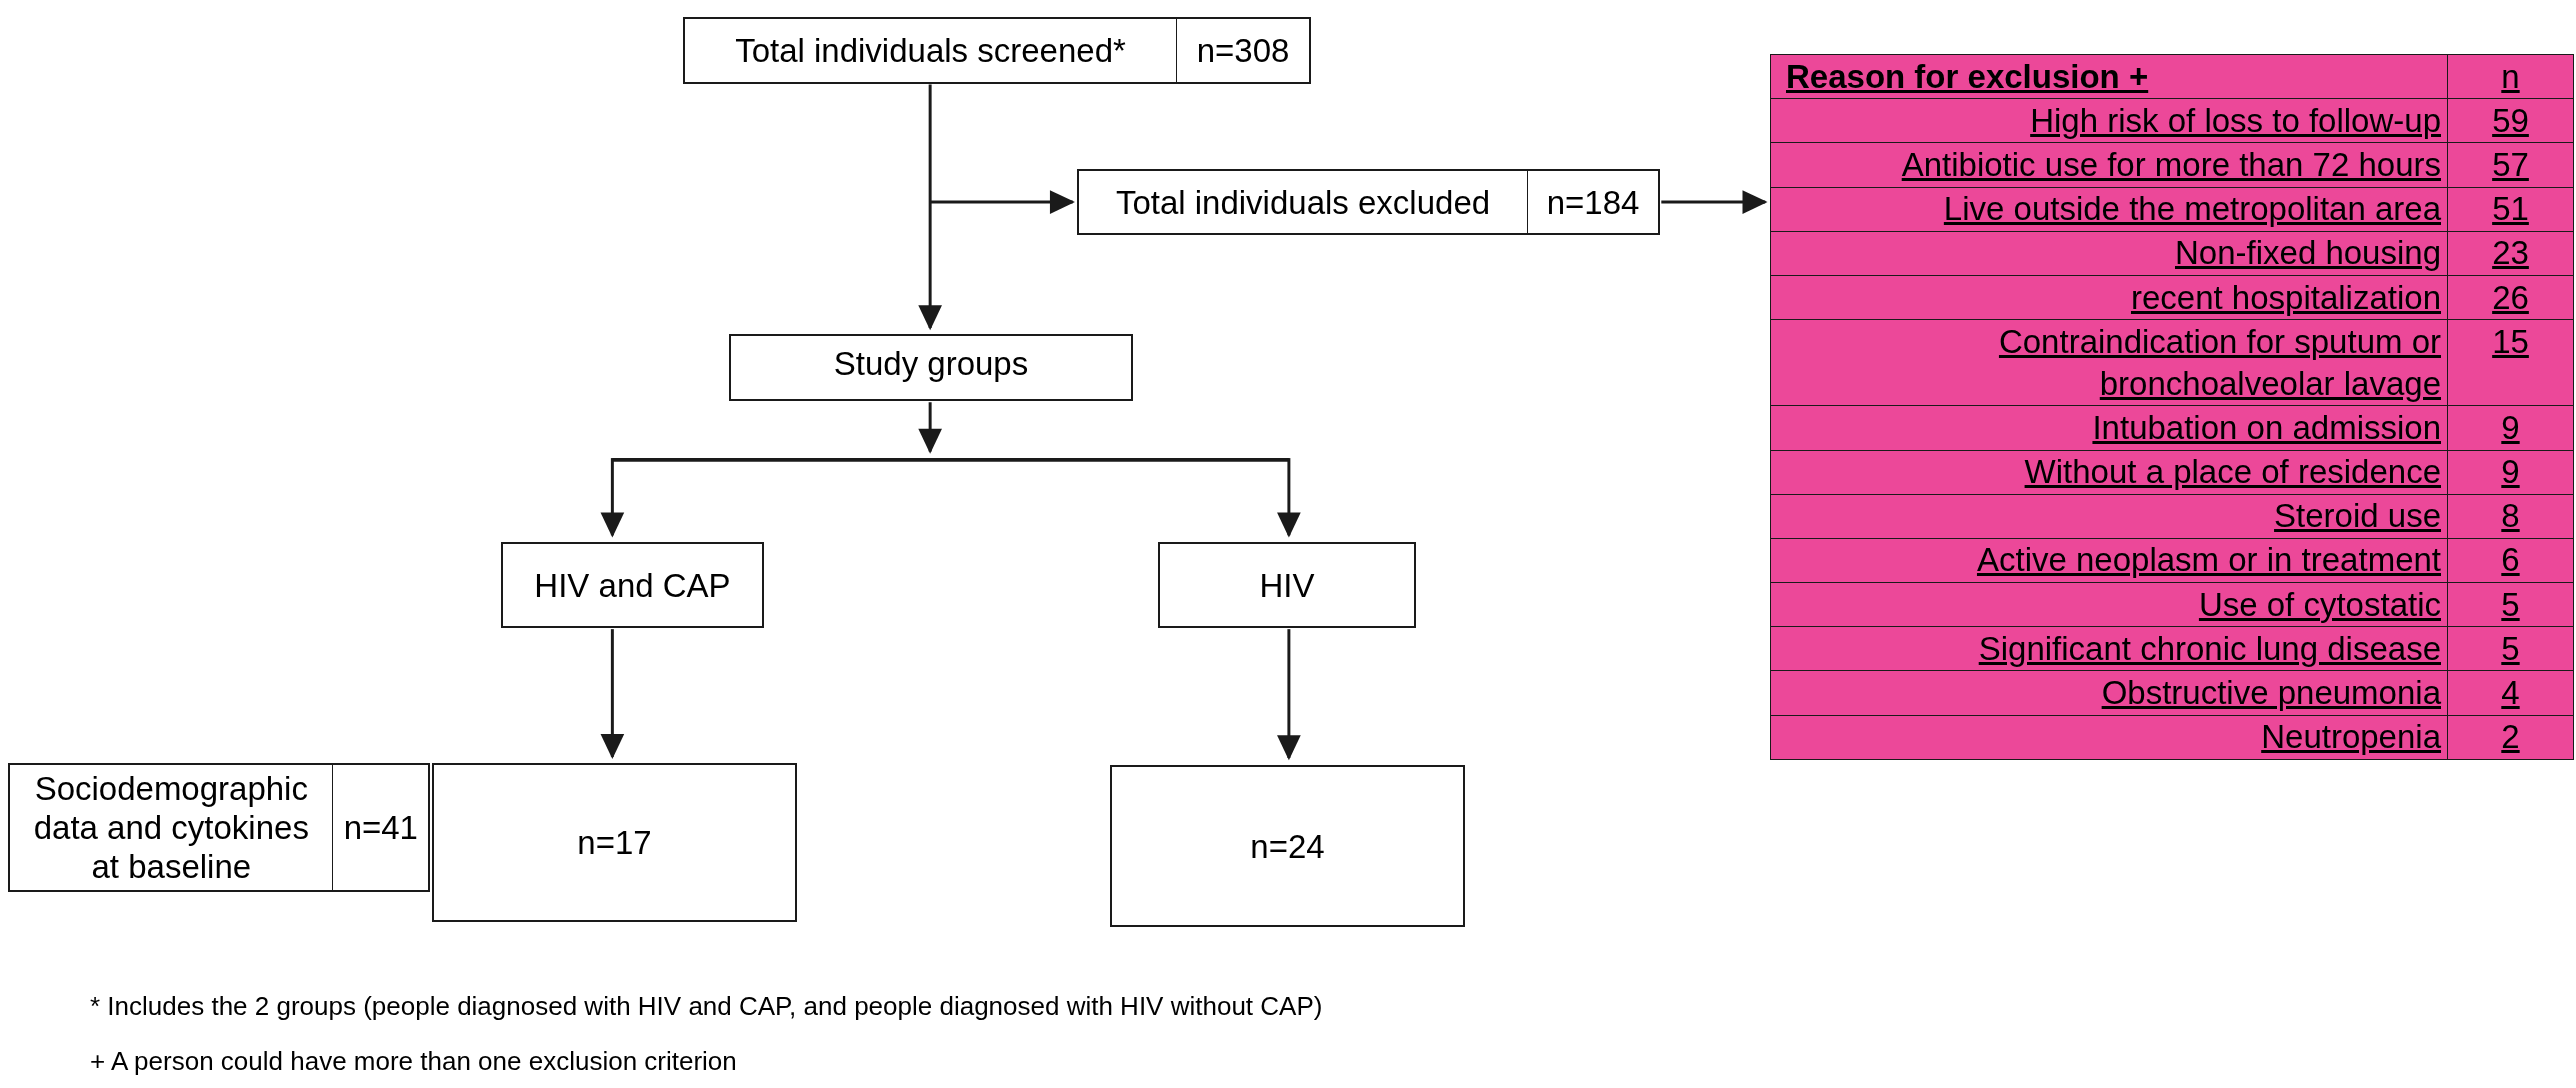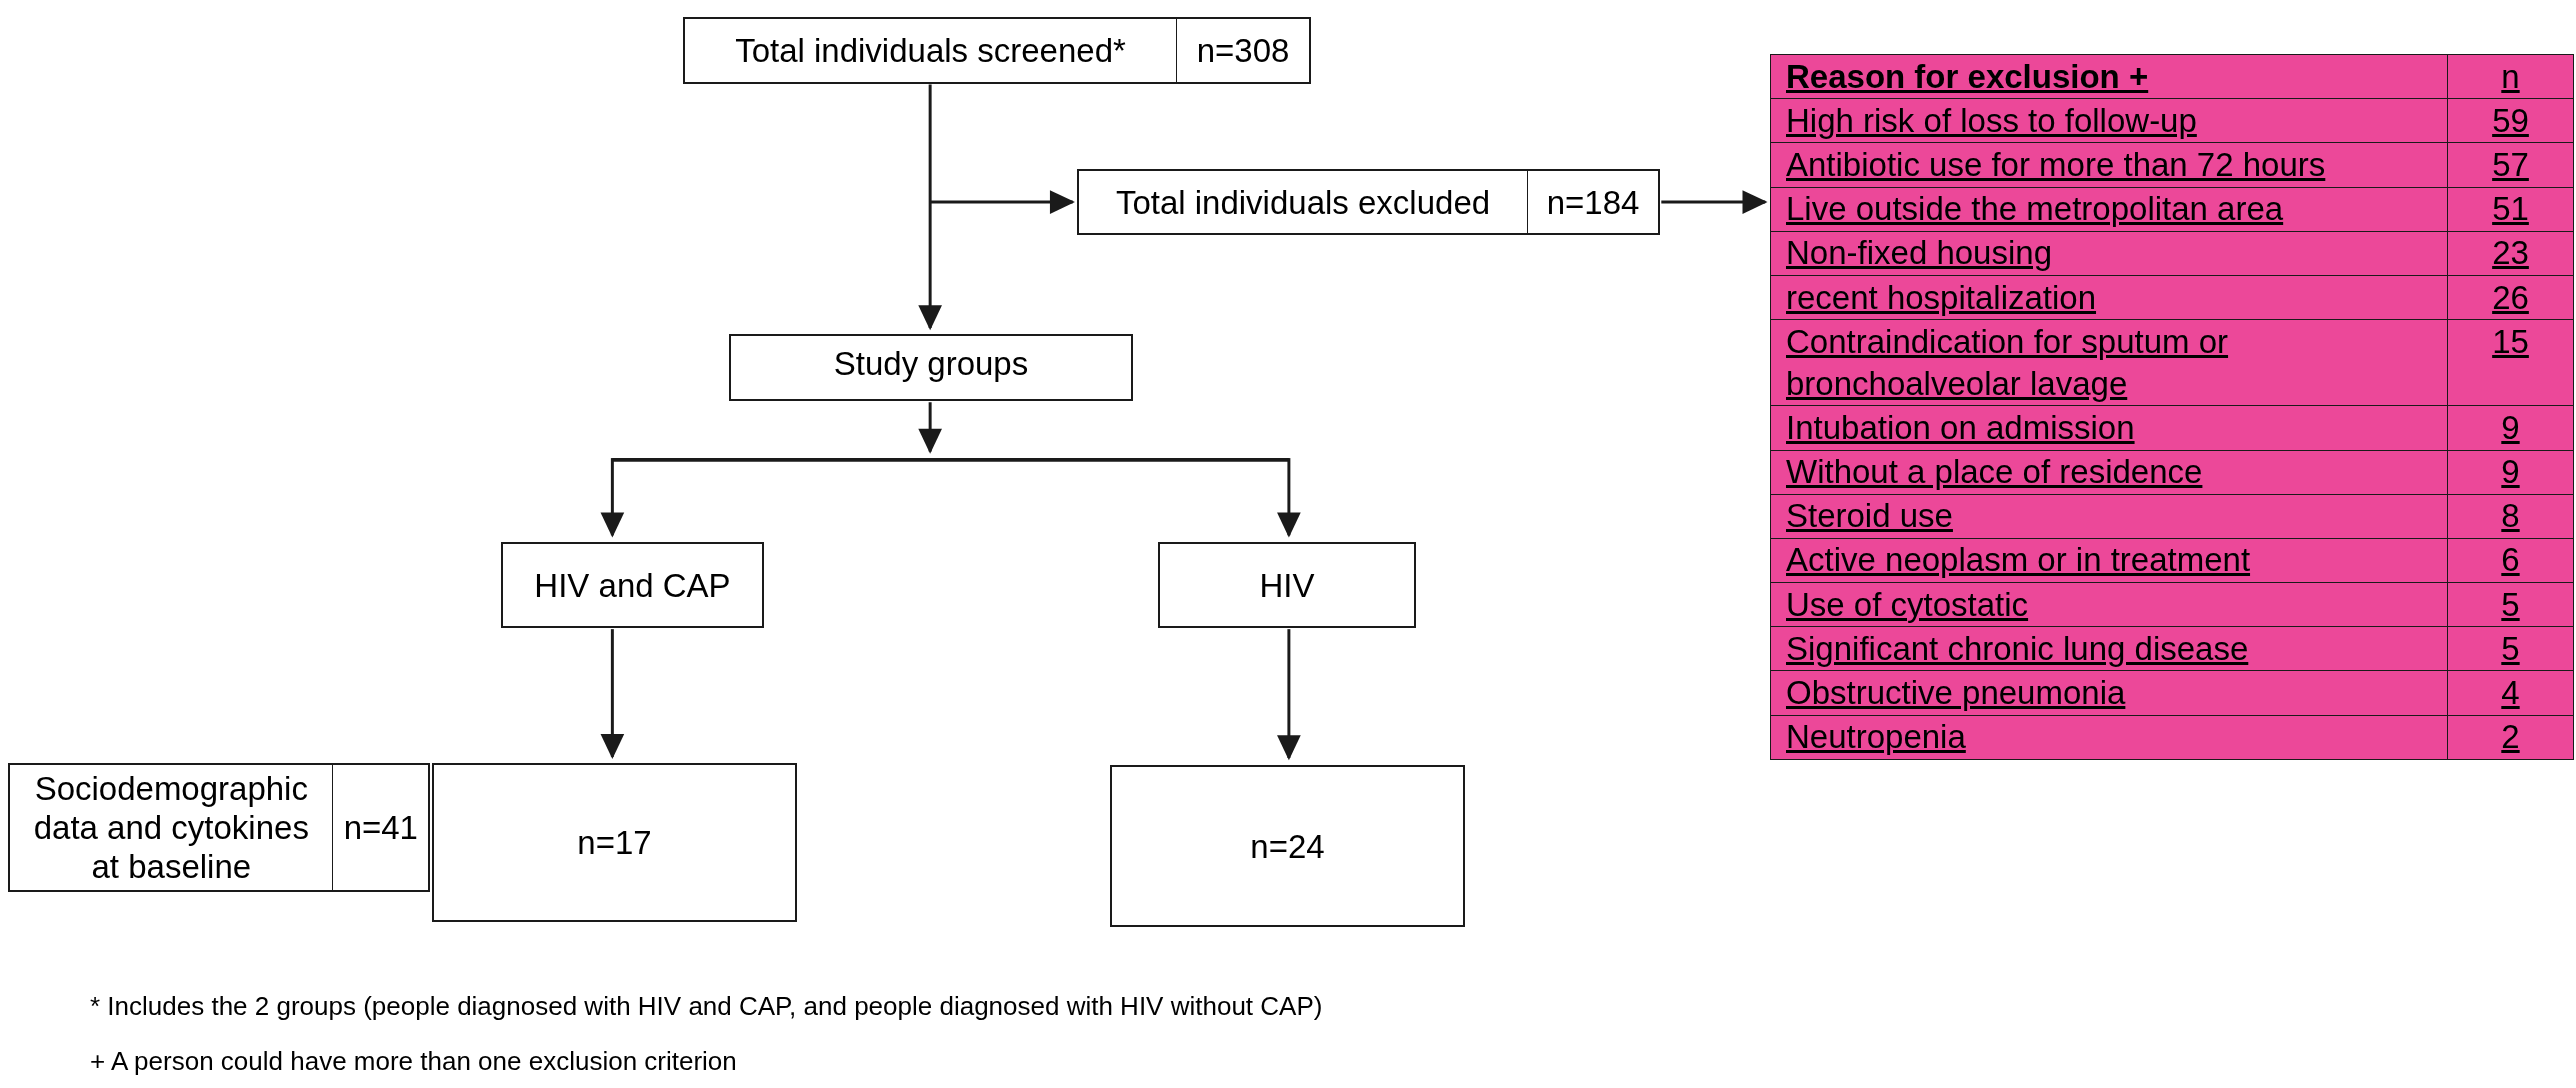--- a/index.html
+++ b/index.html
@@ -78,21 +78,21 @@
   table.exclusion th, table.exclusion td {
     border: 1.8px solid #1a1a1a;
     vertical-align: top;
     padding: 0.6px 6px 0.6px 15px;
     overflow: hidden;
   }
   table.exclusion col.reason-col { width: 677px; }
   table.exclusion col.n-col { width: 126px; }
   table.exclusion th.reason-h { text-align: left; font-weight: bold; }
   table.exclusion th.n-h { text-align: center; font-weight: normal; padding-left: 6px; }
-  table.exclusion td.reason-cell { text-align: left; }
+  table.exclusion td.reason-cell { text-align: right; }
   table.exclusion td.n-cell { text-align: center; padding-left: 6px; }
 
   
   #footnotes {
     position: absolute; left: 90px; top: 979px;
     font-size: 26px; line-height: 55px;
     text-align: left; z-index: 2;
   }
 </style>
 </head>

